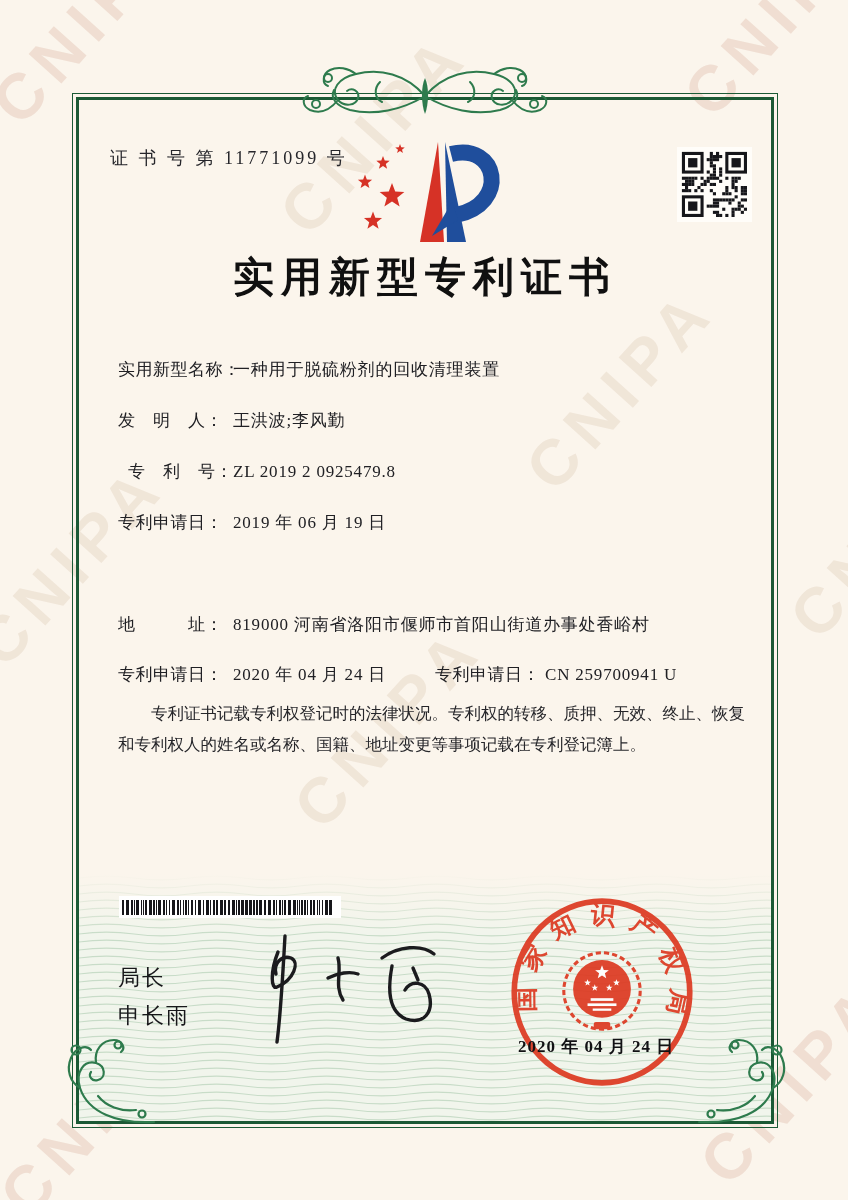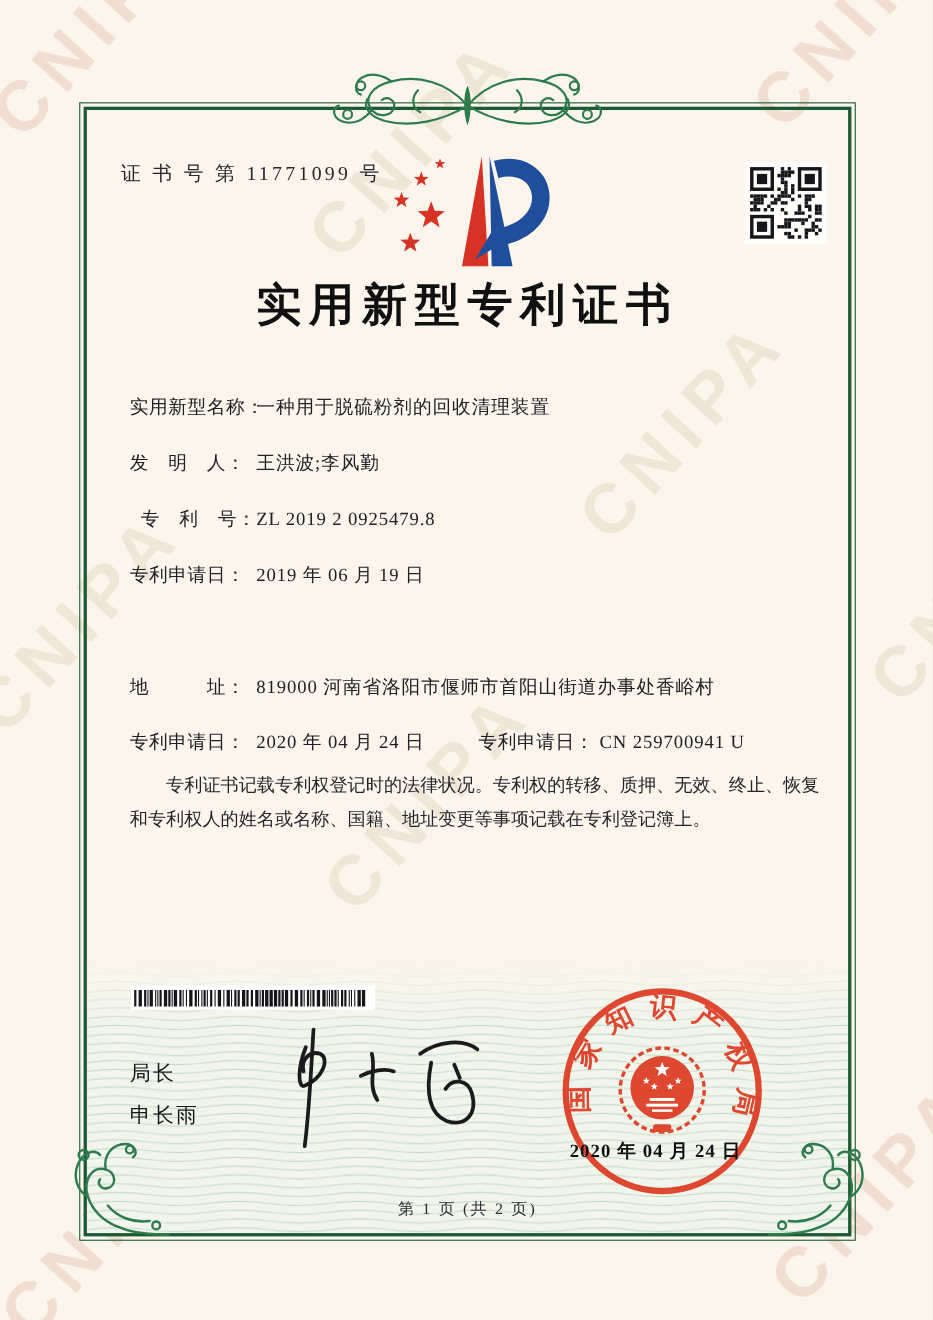--- a/index.html
+++ b/index.html
@@ -67,21 +67,21 @@
   }
   #barcode{
     position:absolute; left:119px; top:896px; width:222px; height:22px;
     background:#ffffff; display:flex; align-items:center; padding:0 3px; box-sizing:border-box;
   }
   #barcode span{display:block; height:15px;}
   .bar-b{background:#16161a;}
   .bar-w{background:transparent;}
   #signer-title,#signer-name{
     position:absolute; left:118px; font-family:"Liberation Sans","DejaVu Sans",sans-serif;
-    font-size:19px; color:#17171a; letter-spacing:2px;
+    font-size:22px; color:#17171a; letter-spacing:2px;
   }
   #signer-title{top:963px;}
   #signer-name{top:1001px;}
   #signature{position:absolute; left:232px; top:930px;}
   #seal{position:absolute; left:506px; top:896px;}
   #seal-date{
     position:absolute; left:488px; top:1035px; width:216px; text-align:center;
     font-size:17px; letter-spacing:1px; color:#111114; font-weight:bold;
   }
   #page-indicator{
@@ -490,16 +490,15 @@
         <polygon fill="#ffffff" points="107.00,80.60 107.84,82.84 110.23,82.95 108.36,84.44 109.00,86.75 107.00,85.43 105.00,86.75 105.64,84.44 103.77,82.95 106.16,82.84"></polygon>
         <rect x="82" y="99" width="22" height="2.6" fill="#ffffff"></rect>
         <rect x="79" y="104" width="28" height="2.6" fill="#ffffff"></rect>
         <rect x="84" y="109" width="18" height="2.2" fill="#ffffff"></rect>
         <rect x="85" y="122" width="16" height="7" rx="2" fill="#dd3a22"></rect>
       </g>
     </g>
   </svg>
   <div id="seal-date">2020 年 04 月 24 日</div>
 
-  <div id="page-indicator">第 1 页 (共 2 页)</div>
 
 
 </div>
 
 </body></html>

